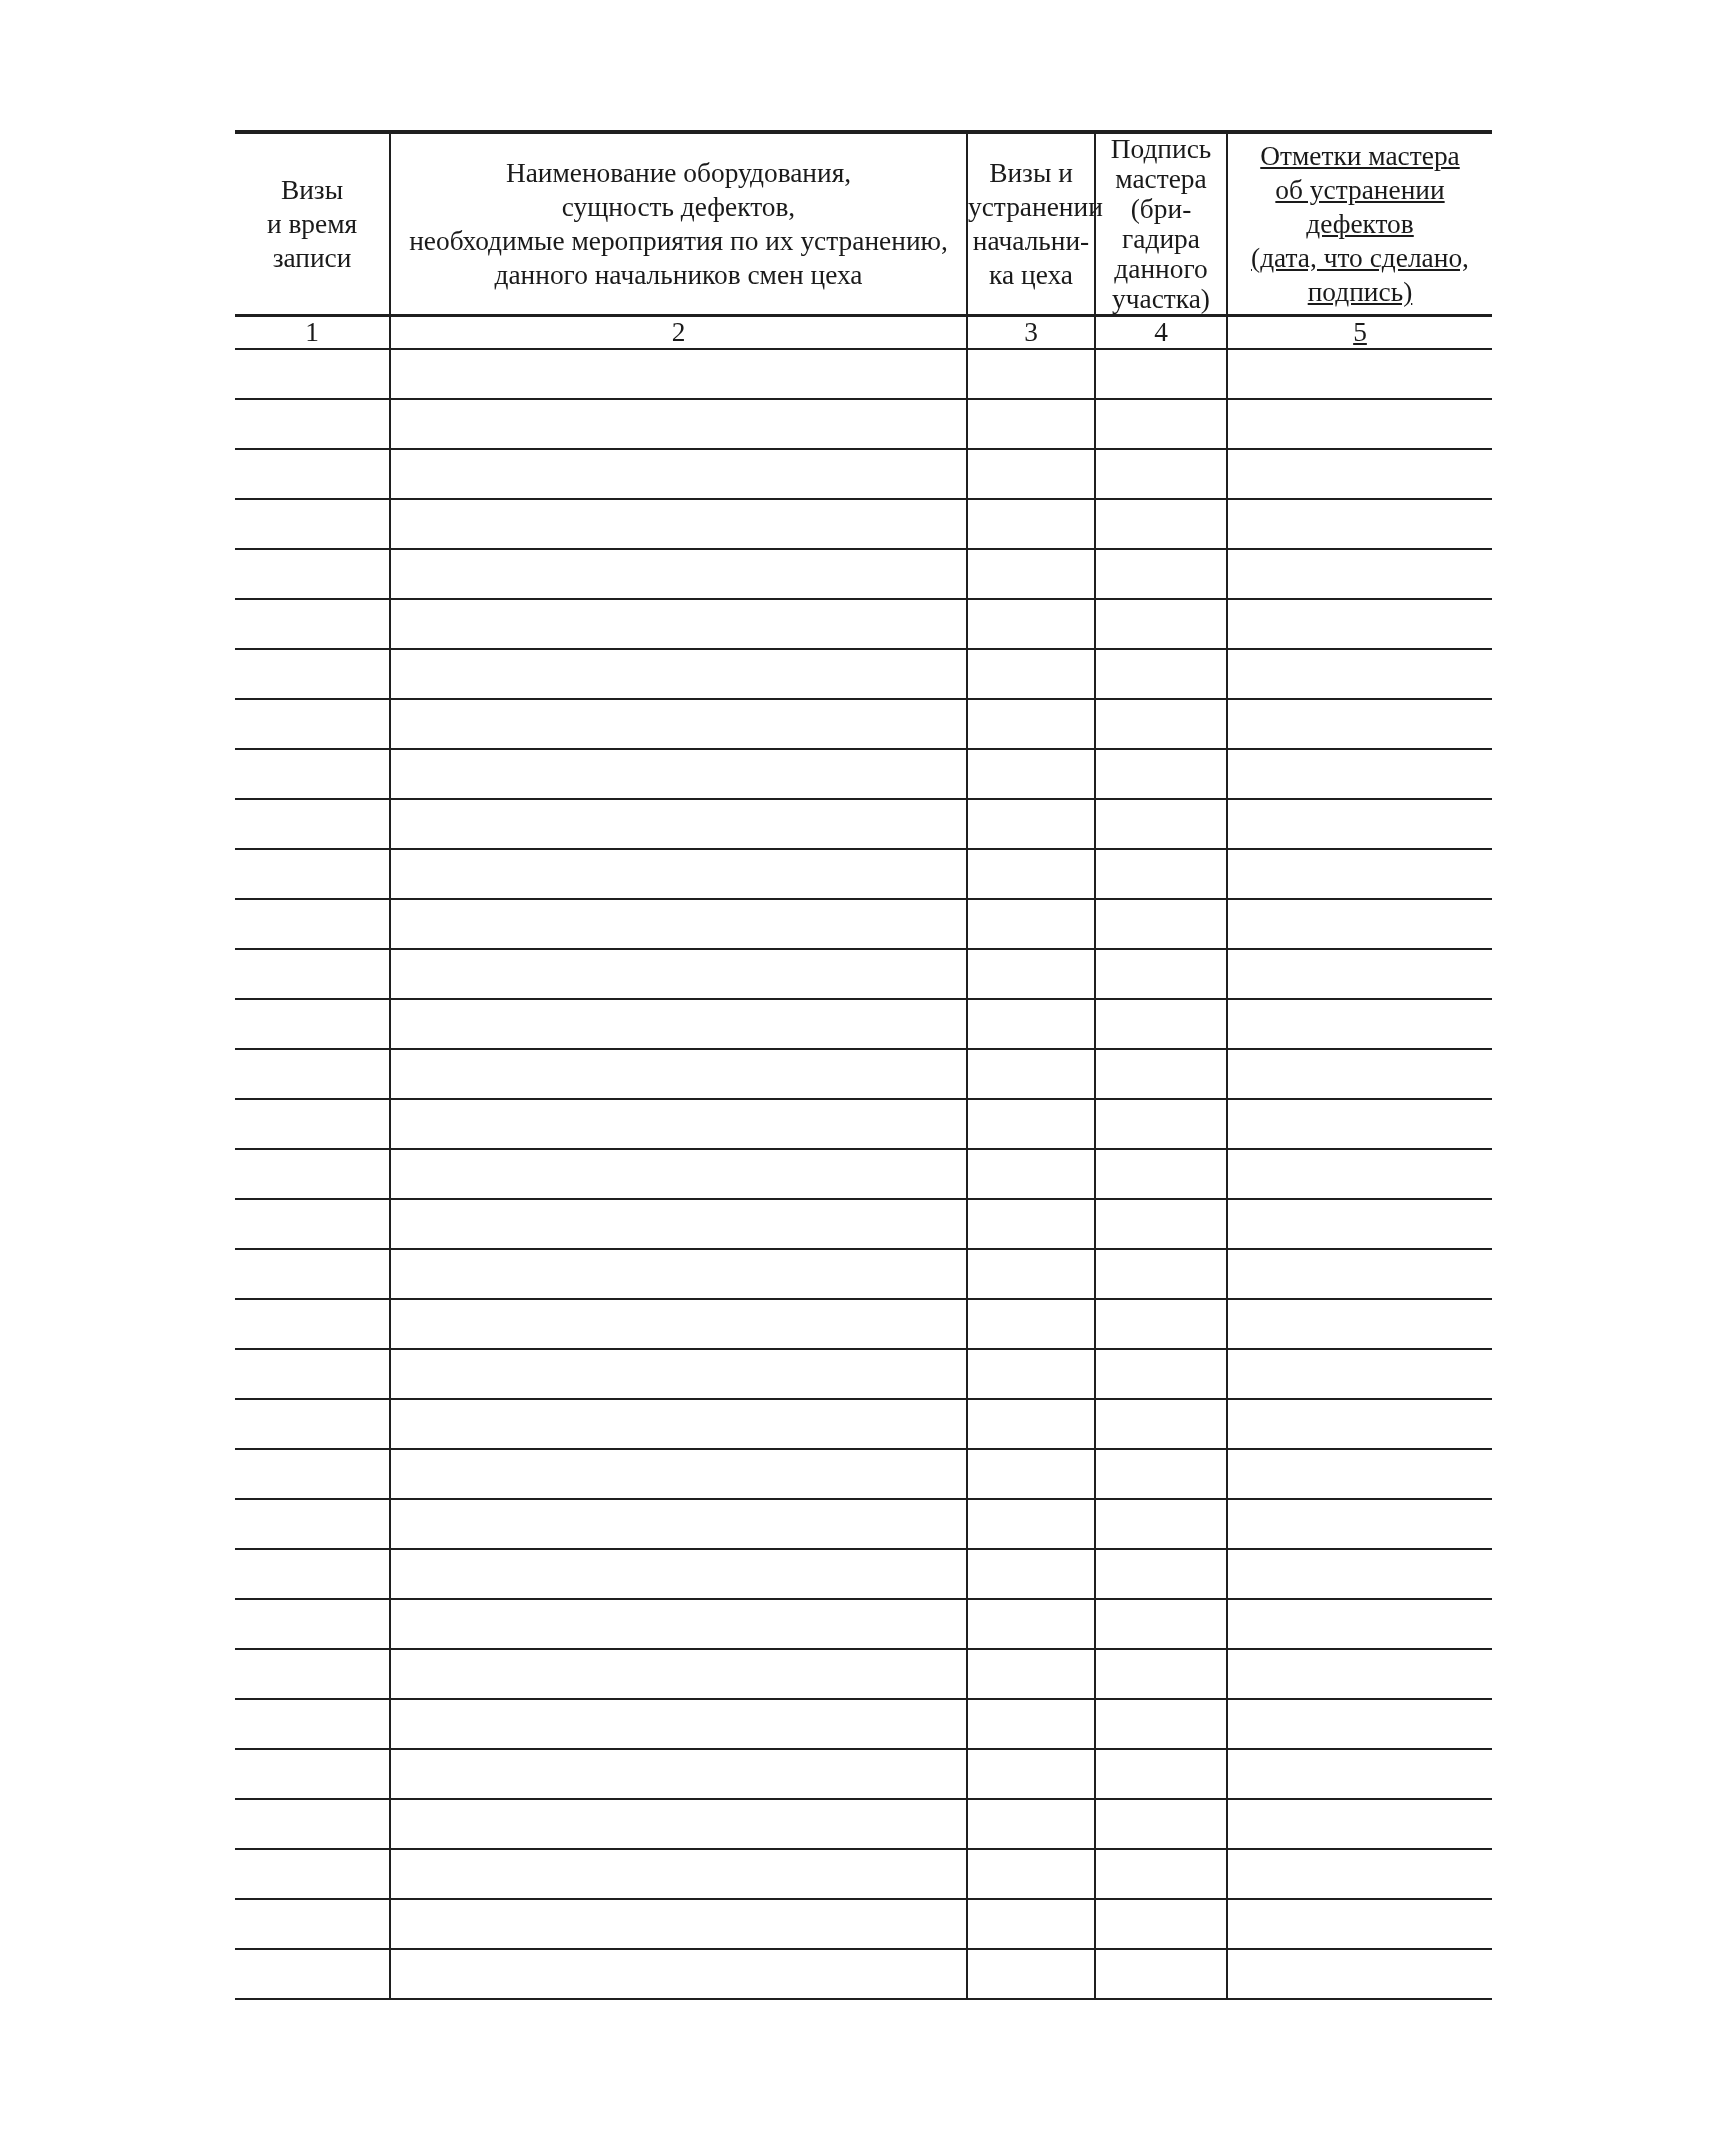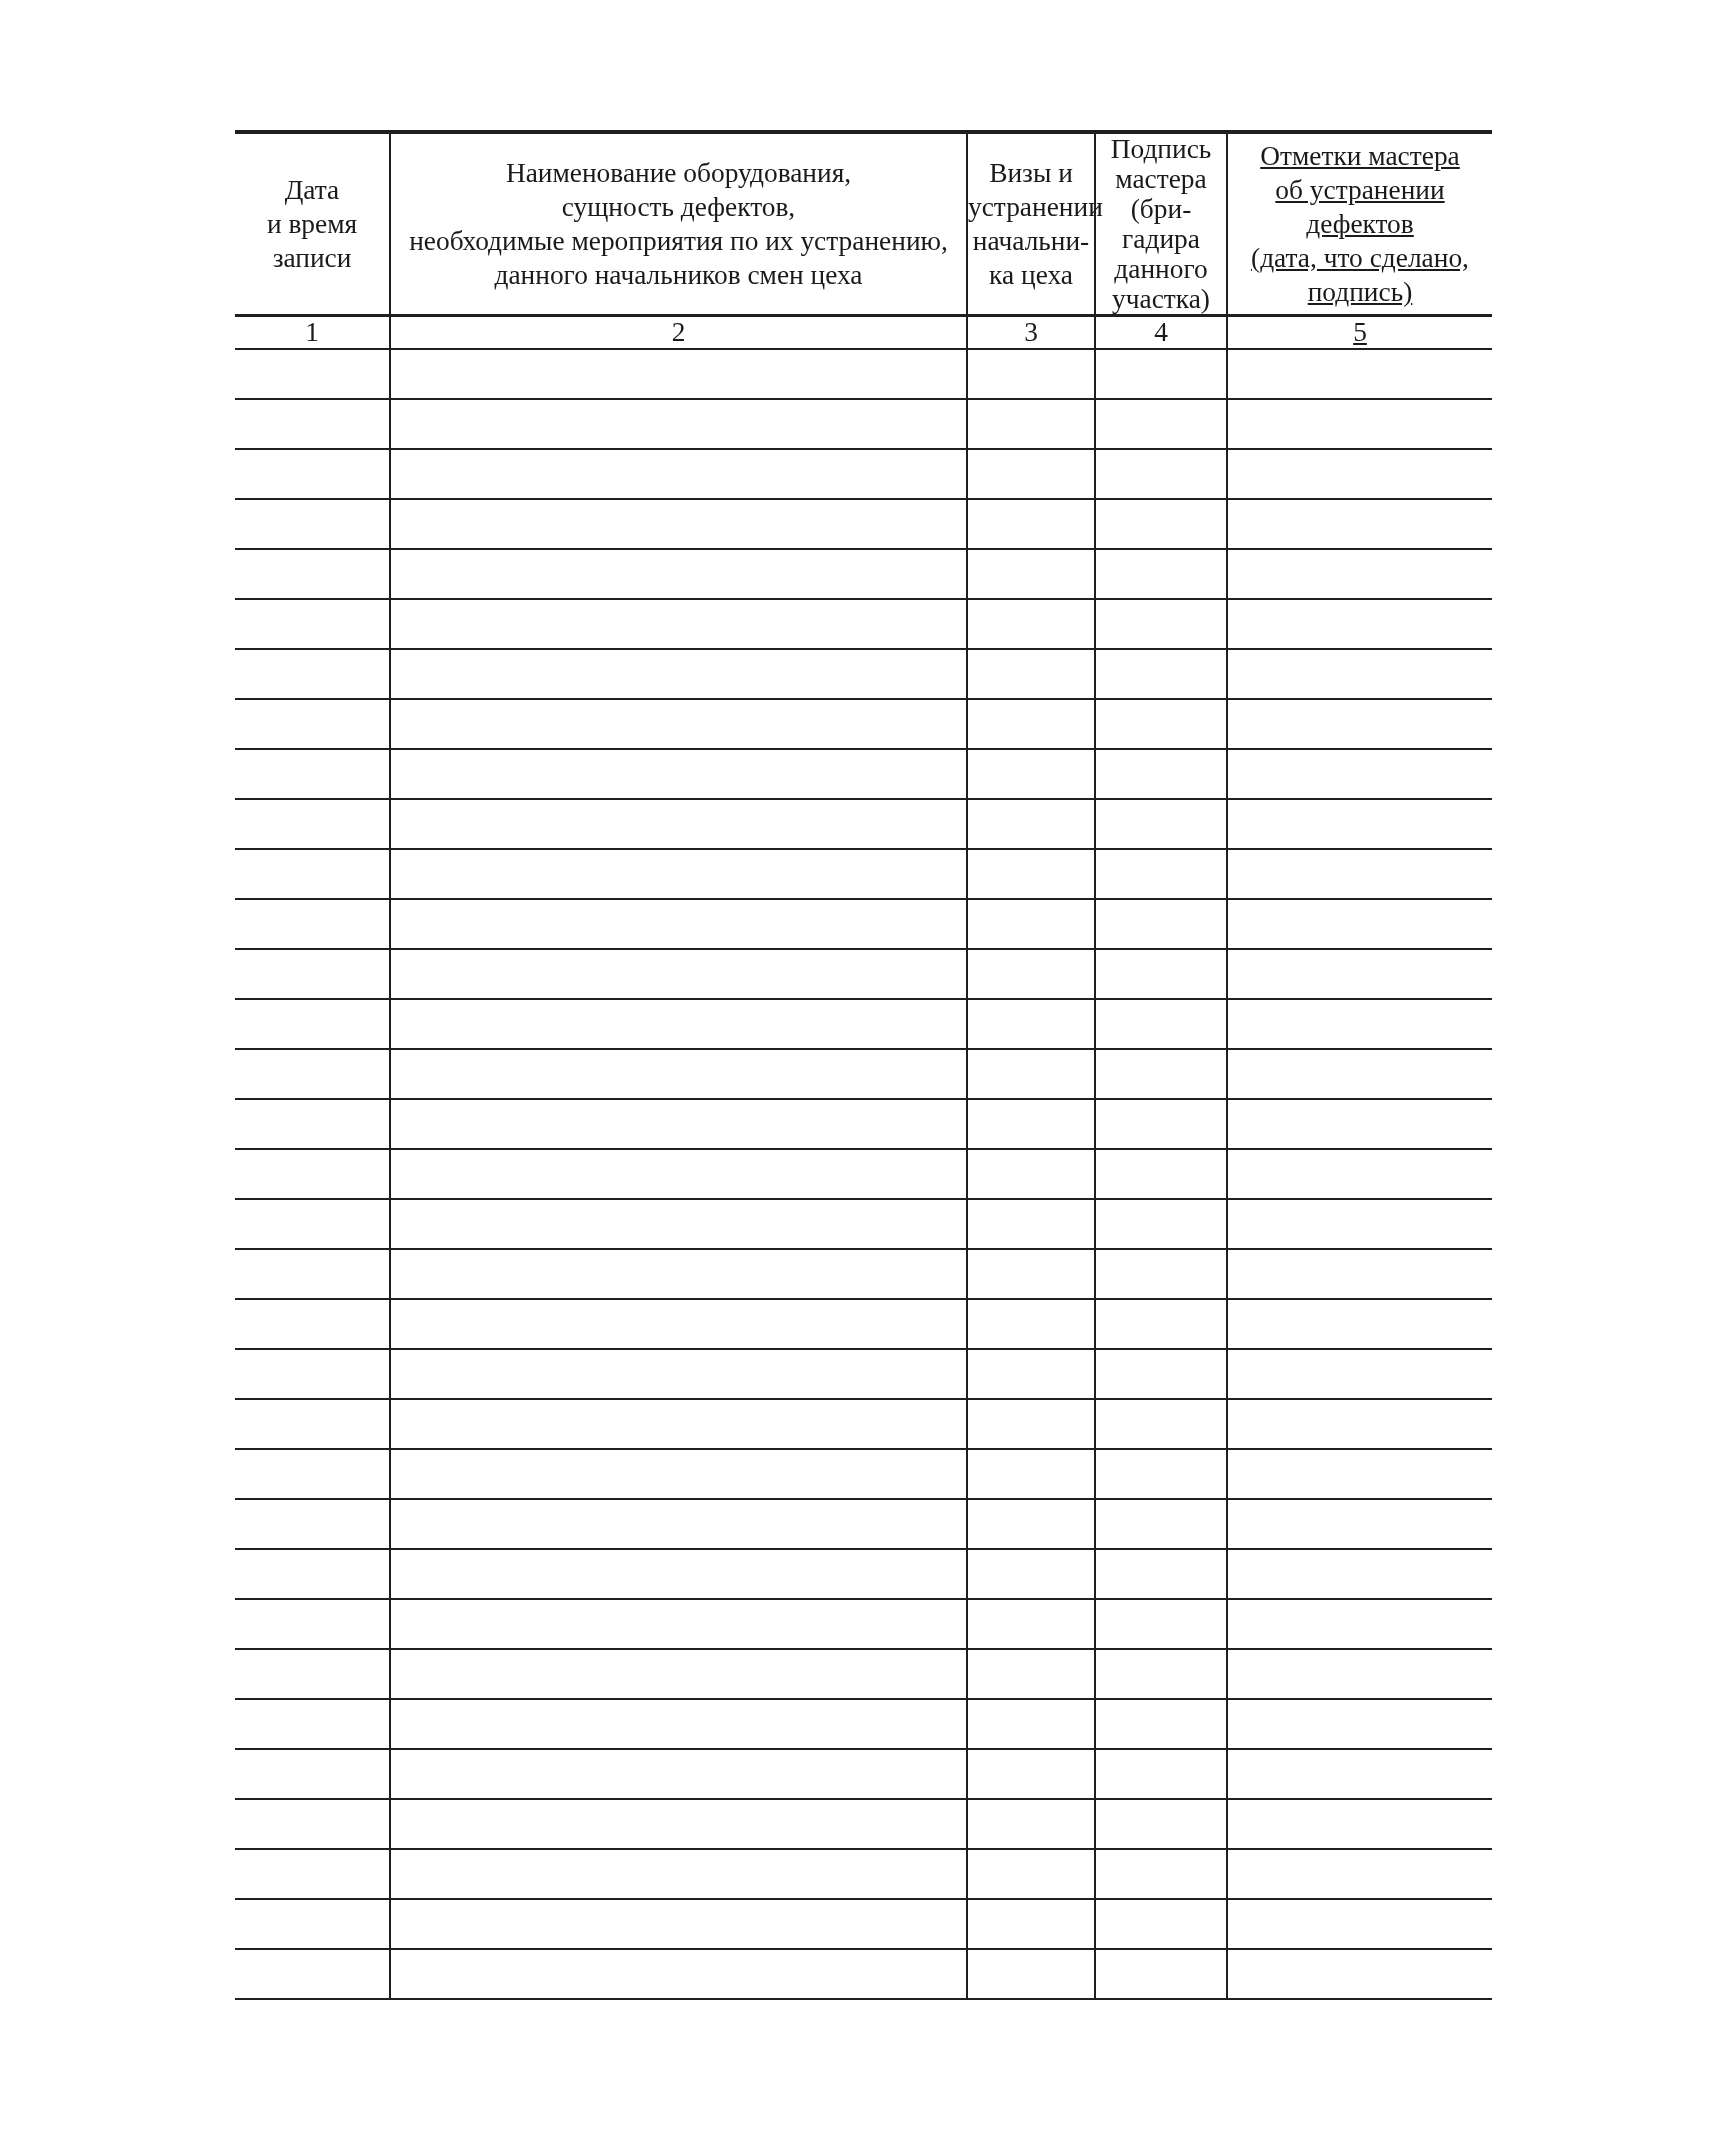--- a/index.html
+++ b/index.html
@@ -75,21 +75,21 @@
   <table class="form-table">
     <colgroup>
       <col class="c1">
         <col class="c2">
         <col class="c3">
         <col class="c4">
         <col class="c5">
     </colgroup>
     <thead>
       <tr>
-        <th class="h1">Дата
+        <th class="h1">Визы
 и время
 записи</th>
         <th class="h2">Наименование оборудования,
 сущность дефектов,
 необходимые мероприятия по их устранению,
 данного начальников смен цеха</th>
         <th class="h3">Визы и
 устранении
 начальни-
 ка цеха</th>

